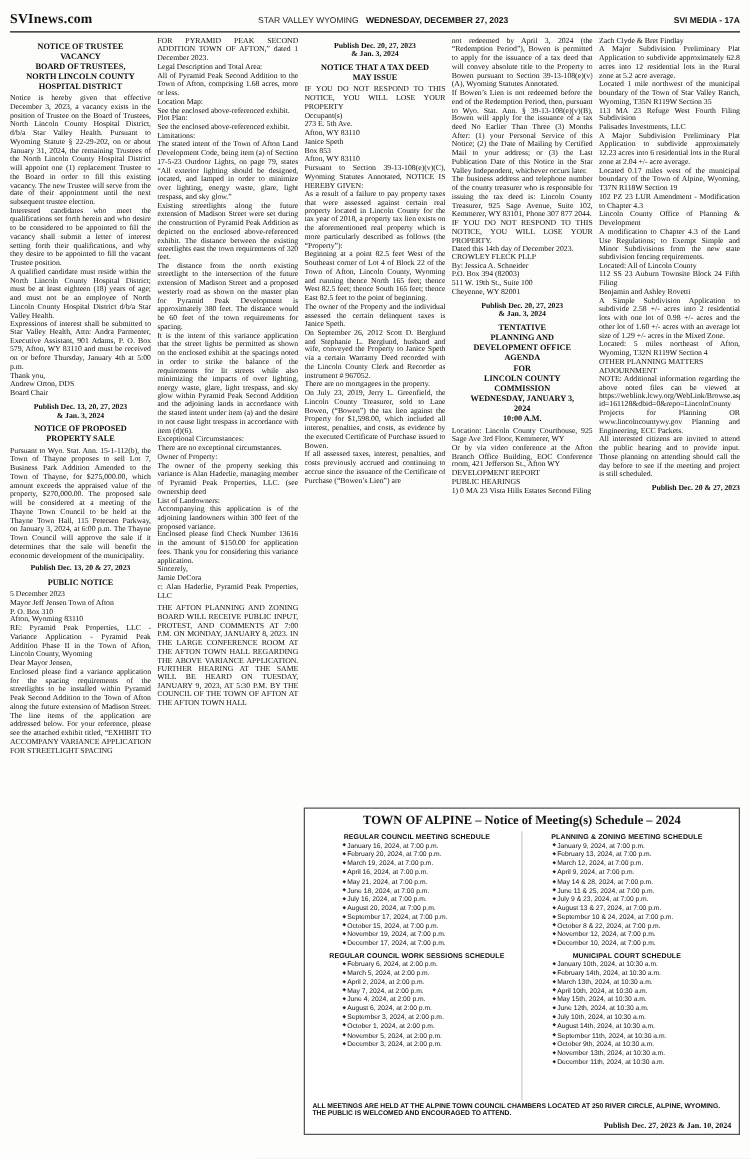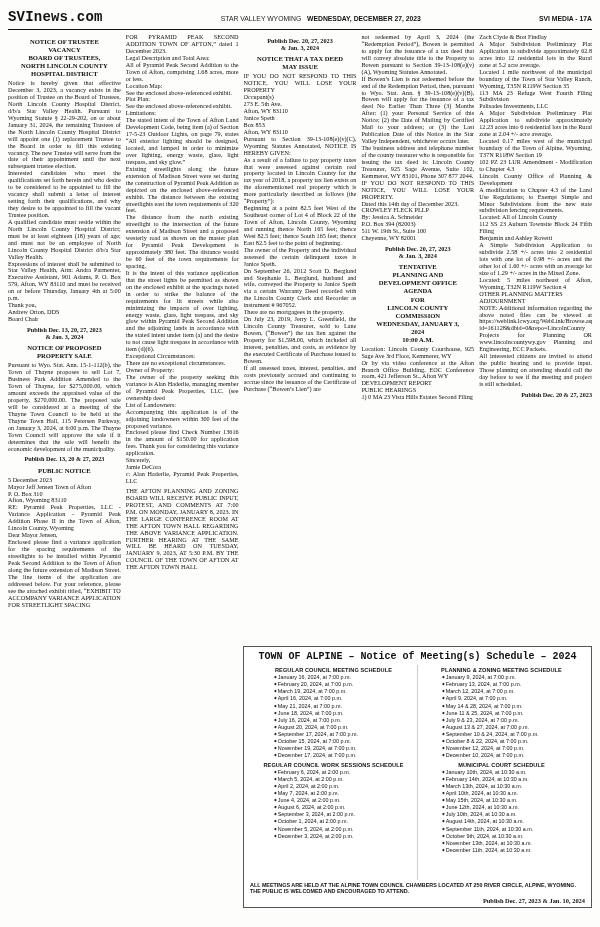--- a/index.html
+++ b/index.html
@@ -7,21 +7,21 @@
   .page {
     position:relative; width:600px; height:927px; margin:0 auto;
     background:#fdfdfb; color:#111; overflow:hidden;
     font-family:"Liberation Serif", serif;
   }
   
   .masthead-row{
     display:flex; justify-content:space-between; align-items:baseline;
     padding:9px 8px 3px 8px;
   }
-  .site{ font-family:Liberation Mono, monospace; font-weight:bold; font-size:14px; letter-spacing:.2px;text-align:right; }
+  .site{ font-family:Liberation Serif, serif; font-weight:bold; font-size:11px; letter-spacing:.2px;text-align:right; }
   .head-center{ font-size:6.8px; font-family:"Liberation Sans", sans-serif; }
   .head-center .loc{ font-weight:normal; margin-right:4px; color:#222; }
   .head-center .date{ font-weight:bold; }
   .pageno{ font-size:6.8px; font-weight:bold; font-family:"Liberation Sans", sans-serif; }
   .rule{ border-top:1.4px solid #111; margin:1px 8px 4px 8px; }
   
   .cols{ display:flex; gap:5px; padding:0 8px; align-items:flex-start; height:884px; overflow:hidden; }
   .col{ flex:1 1 0; min-width:0; max-height:880px; overflow:hidden; }
   .col.short{ max-height:606px; }
   .blk{ margin-bottom:3px; }
@@ -37,21 +37,21 @@
     white-space:pre-line; margin:3px 0 4px 0;
   }
   .blk.publish.right{ text-align:right; }
   
   .alpine{
     position:absolute; left:243px; top:646px; width:349px; height:262px;
     border:1px solid #555; background:#fff; padding:4px 6px 3px 6px;
     display:flex; flex-direction:column;
   }
   .alp-title{
-    font-family:Liberation Mono, monospace; font-weight:bold; font-size:10px;
+    font-family:Liberation Serif, serif; font-weight:bold; font-size:10px;
     text-align:center; margin-bottom:3px;
   }
   .alp-grid{ display:flex; flex:1 1 auto; }
   .alp-side{ flex:1 1 0; padding:0 4px; }
   .alp-side + .alp-side{ border-left:1px solid #ccc; }
   .alp-h{
     font-family:"Liberation Sans", sans-serif; font-weight:bold; font-size:5.6px;
     text-align:center; margin:2px 0 1px 0; letter-spacing:.1px;
   }
   ul.alp-list{

